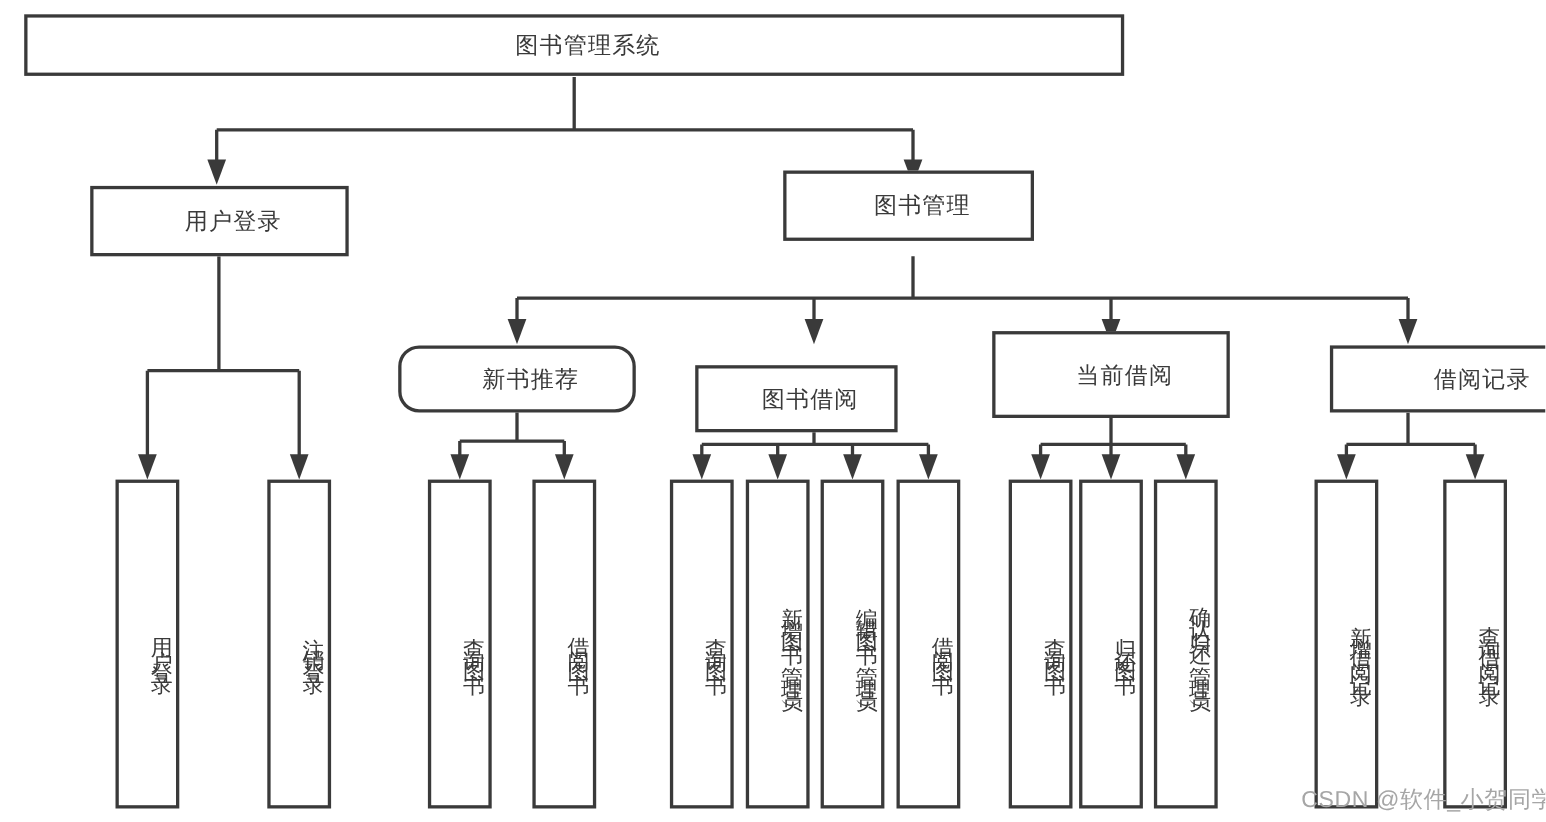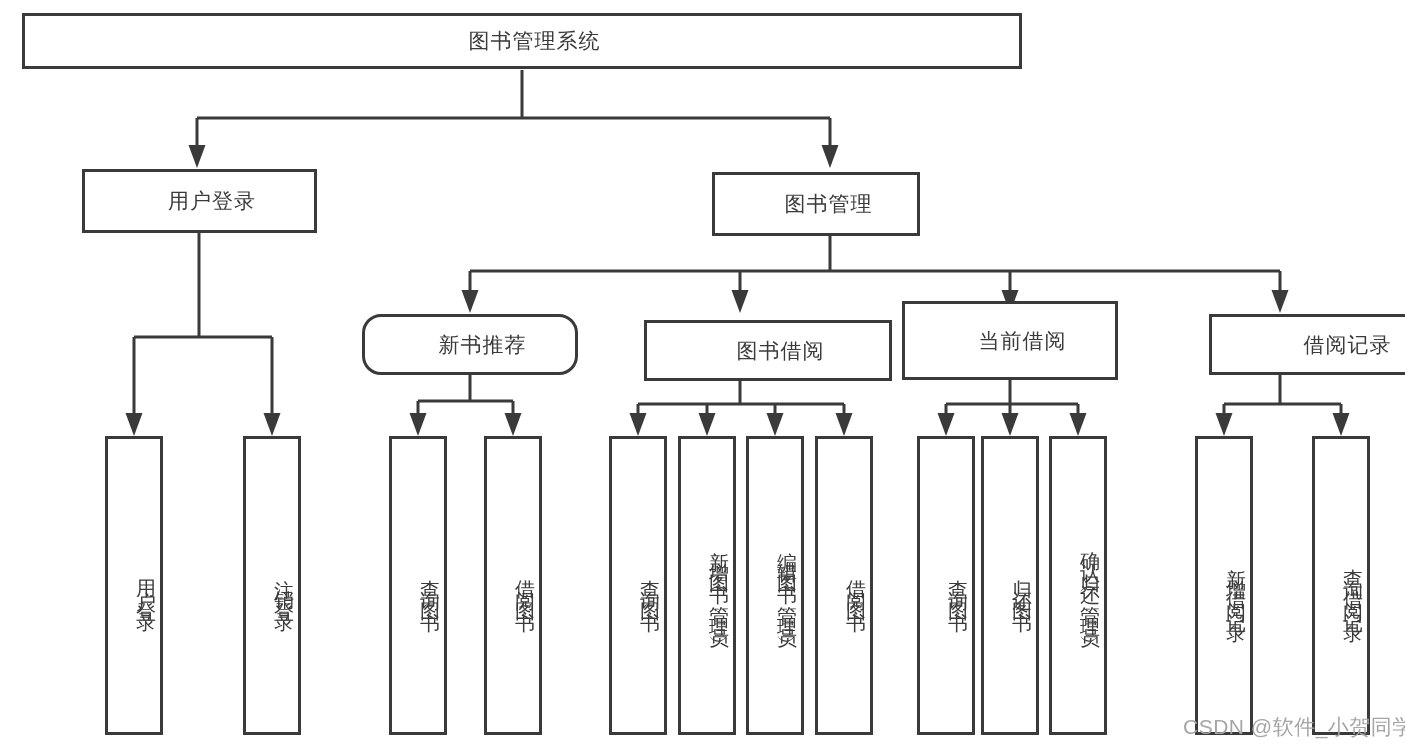--- a/index.html
+++ b/index.html
@@ -87,24 +87,24 @@
     <polygon points="1069.5,413 1086.5,413 1078,436"></polygon>
 
     <path d="M1280 375 V404 M1224 404 H1341 M1224 404 V421 M1341 404 V421"></path>
     <polygon points="1215.5,413 1232.5,413 1224,436"></polygon>
     <polygon points="1332.5,413 1349.5,413 1341,436"></polygon>
   </svg>
 
   <div class="box h" style="left:22px;top:13px;width:1000px;height:56px;">图书管理系统</div>
 
   <div class="box h" style="left:82px;top:169px;width:235px;height:64px;">用户登录</div>
-  <div class="box h" style="left:712px;top:172px;width:208px;height:64px;">图书管理</div>
+  <div class="box h" style="left:712px;top:155px;width:228px;height:64px;">图书管理</div>
 
   <div class="box h" style="left:362px;top:314px;width:216px;height:61px;border-radius:19px;">新书推荐</div>
-  <div class="box h" style="left:632px;top:320px;width:248px;height:61px;margin-left:12px;">图书借阅</div>
+  <div class="box h" style="left:632px;top:332px;width:184px;height:61px;">图书借阅</div>
   <div class="box h" style="left:902px;top:301px;width:216px;height:79px;">当前借阅</div>
   <div class="box h" style="left:1172px;top:314px;width:252px;height:61px;margin-left:37px;">借阅记录</div>
 
   <div class="box v" style="left:105px;top:436px;width:58px;height:299px;">
     <span>用户登录</span>
   </div>
   <div class="box v" style="left:243px;top:436px;width:58px;height:299px;">
     <span>注销登录</span>
   </div>
 

